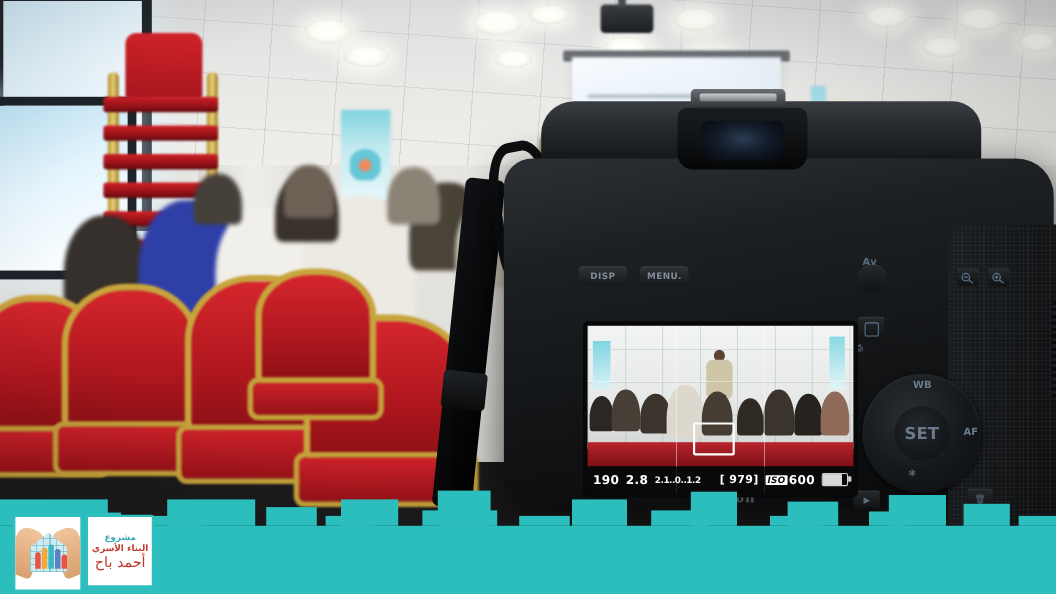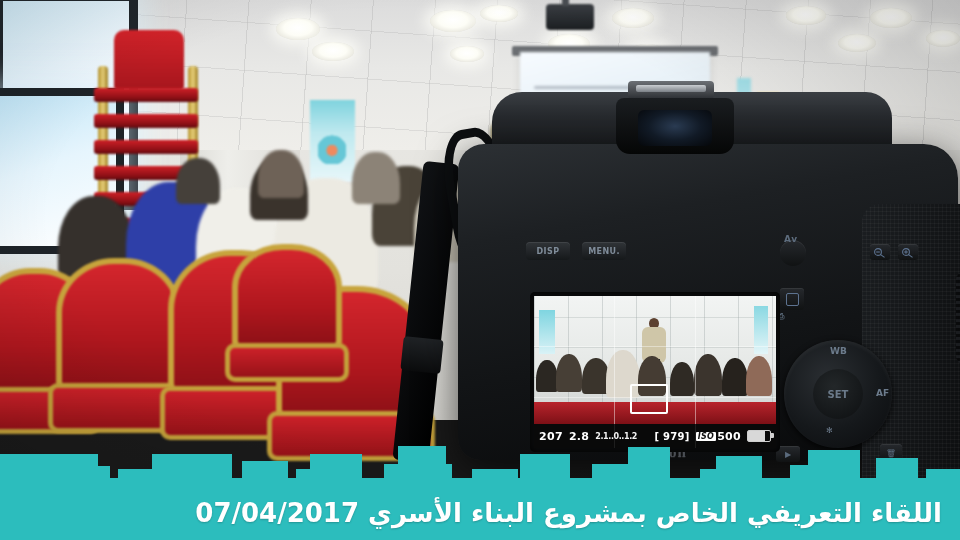--- a/index.html
+++ b/index.html
@@ -268,21 +268,21 @@
   }
   .dpad{
     position:absolute;left:326px;top:196px;width:108px;height:108px;border-radius:50%;
     background:radial-gradient(circle at 40% 35%, #2a2e32 0%, #15181b 55%, #0a0b0d 100%);
     box-shadow:inset 0 2px 4px rgba(255,255,255,.06), 0 2px 6px rgba(0,0,0,.8);
   }
   .dpad .set{
     position:absolute;left:29px;top:29px;width:50px;height:50px;border-radius:50%;
     background:radial-gradient(circle at 42% 35%, #232729, #0d0f11);
     display:flex;align-items:center;justify-content:center;
-    color:#6b7a8a;font-size:10px;font-weight:bold;font-family:"DejaVu Sans", sans-serif;
+    color:#6b7a8a;font-size:15px;font-weight:bold;font-family:"DejaVu Sans", sans-serif;
   }
   .dlabel{position:absolute;color:#6c7b8c;font-size:9px;font-weight:bold;font-family:"DejaVu Sans", sans-serif;}
   .canon-logo{
     position:absolute;left:150px;top:300px;width:110px;text-align:center;
     color:#4a4e54;font-size:15px;font-weight:bold;letter-spacing:1px;
     font-family:"Liberation Serif", serif;
     text-shadow:0 1px 1px rgba(255,255,255,.08);
   }
   .strap{
     position:absolute;left:-22px;top:70px;width:36px;height:300px;
@@ -547,25 +547,25 @@
           <div class="lv-aud" style="left:104px;top:60px;width:28px;height:40px;background:#453c33"></div>
           <div class="lv-aud" style="left:136px;top:66px;width:24px;height:34px;background:#2f2a24"></div>
           <div class="lv-aud" style="left:160px;top:58px;width:28px;height:42px;background:#3b342d"></div>
           <div class="lv-aud" style="left:188px;top:62px;width:26px;height:38px;background:#26221d"></div>
           <div class="lv-aud" style="left:212px;top:60px;width:26px;height:40px;background:#8f6a58"></div>
 
           <div class="grid3"></div>
           <div class="af-box"></div>
 
           <div class="lcd-info">
-            <span>207</span>
+            <span>190</span>
             <span>2.8</span>
             <span class="meter">2.1..0..1.2</span>
             <span class="shots">[ 979]</span>
-            <span><span class="iso-badge">ISO</span><span>500</span></span>
+            <span><span class="iso-badge">ISO</span><span>600</span></span>
             <span class="batt"></span>
           </div>
         </div>
       </div>
     </div>
   </div>
 
   <div class="footer">
     <div id="skyline">
         <div class="sky-block" style="left: 0px; width: 98px; height: 24px; background: rgb(44, 189, 189);"></div>
@@ -583,16 +583,36 @@
         <div class="sky-block" style="left: 628px; width: 42px; height: 31px; background: rgb(44, 189, 189);"></div>
         <div class="sky-block" style="left: 700px; width: 48px; height: 9px; background: rgb(44, 189, 189);"></div>
         <div class="sky-block" style="left: 716px; width: 46px; height: 22px; background: rgb(44, 189, 189);"></div>
         <div class="sky-block" style="left: 790px; width: 34px; height: 13px; background: rgb(44, 189, 189);"></div>
         <div class="sky-block" style="left: 808px; width: 52px; height: 28px; background: rgb(44, 189, 189);"></div>
         <div class="sky-block" style="left: 876px; width: 42px; height: 20px; background: rgb(44, 189, 189);"></div>
         <div class="sky-block" style="left: 926px; width: 34px; height: 9px; background: rgb(44, 189, 189);"></div>
       </div>
     <div class="footer-base" style="background: rgb(44, 189, 189);"></div>
 
-
-    <div class="footer-text">اللقاء التعريفي الخاص بمشروع البناء الأسري 07/04/2017</div>
+    <div class="logo">
+      <div class="logo-card logo-icon-card">
+        <div class="hand l"></div>
+        <div class="hand r"></div>
+        <div class="house">
+          <div class="house-grid"></div>
+          <div id="figs">
+              <div class="fig" style="left: 5px; height: 15px; background: rgb(232, 84, 63);"></div>
+              <div class="fig" style="left: 11px; height: 19px; background: rgb(242, 169, 59);"></div>
+              <div class="fig" style="left: 17px; height: 22px; background: rgb(59, 183, 196);"></div>
+              <div class="fig" style="left: 23px; height: 18px; background: rgb(93, 127, 196);"></div>
+              <div class="fig" style="left: 29px; height: 13px; background: rgb(232, 84, 63);"></div>
+            </div>
+        </div>
+      </div>
+      <div class="logo-card logo-text-card">
+        <div class="lg-l1">مشروع</div>
+        <div class="lg-l2">البناء الأسري</div>
+        <div class="lg-l3">أحمد باح</div>
+      </div>
+    </div>
+
   </div>
 </div>
 
 </body></html>

